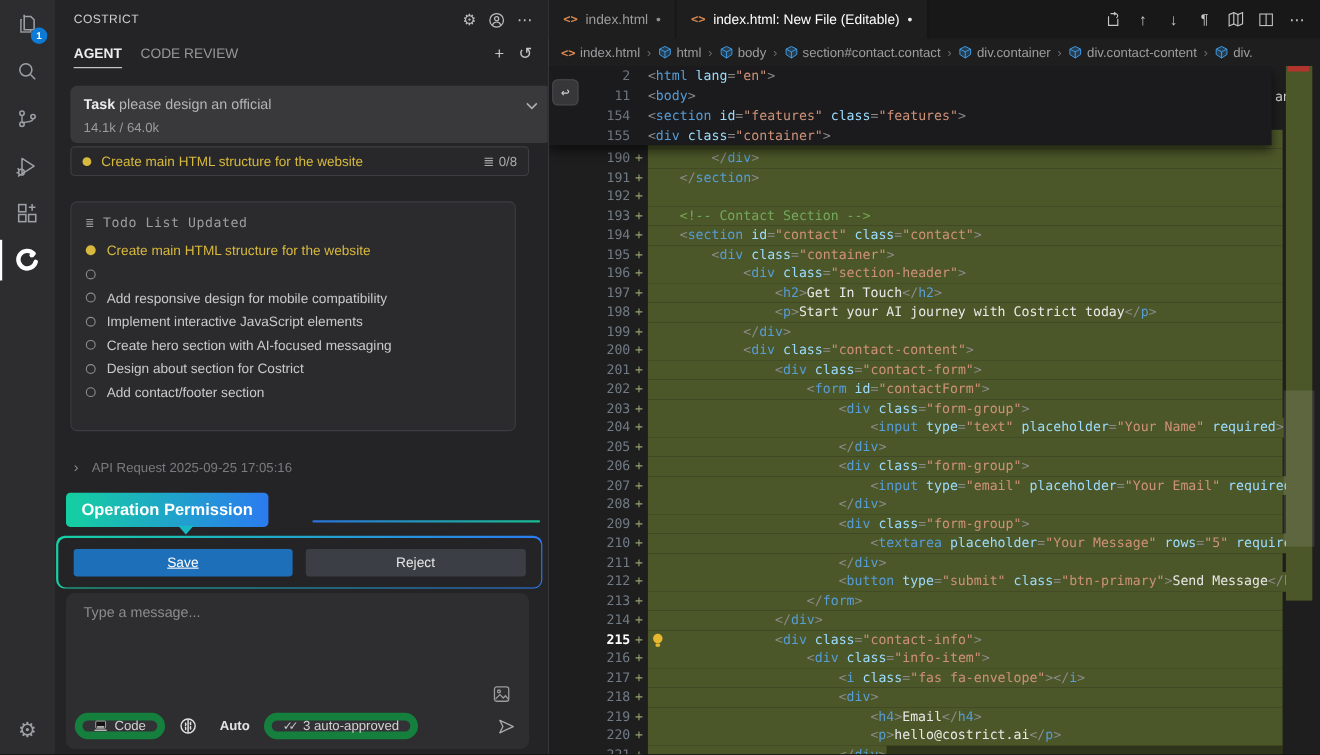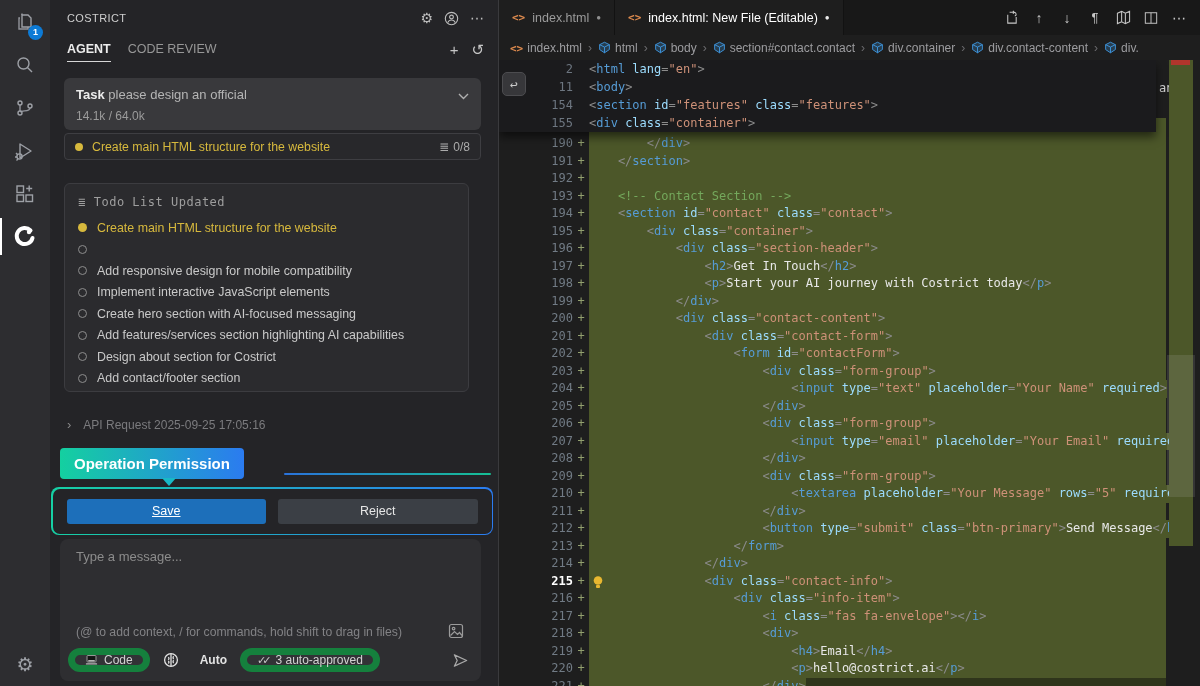--- a/index.html
+++ b/index.html
@@ -19,21 +19,21 @@
   .sb-header{position:absolute;top:9px;left:17px;right:14px;height:18px;display:flex;align-items:center;}
   .sb-title{font-size:11px;letter-spacing:.4px;color:#cfcfcf;}
   .sb-hicons{margin-left:auto;display:flex;gap:11px;align-items:center;color:#bdbdbd;font-size:14px;}
   .sb-hicons .hi{cursor:pointer;line-height:1;}
   .sb-tabs{position:absolute;top:38px;left:17px;right:14px;height:22px;display:flex;align-items:center;gap:17px;}
   .sb-tab{font-size:12.5px;color:#979797;cursor:pointer;position:relative;}
   .sb-tab.active{color:#ececec;font-weight:bold;}
   .sb-tab.active::after{content:"";position:absolute;left:0;right:0;bottom:-6px;height:1.5px;background:#d7d7d7;}
   .sb-tabicons{margin-left:auto;display:flex;gap:13px;color:#c6c6c6;font-size:15px;}
   .sb-tabicons .hi{cursor:pointer;line-height:1;}
-  .task-card{position:absolute;top:78px;left:14px;width:417px;height:52px;background:#39393c;border-radius:6px;cursor:pointer;}
+  .task-card{position:absolute;top:78px;left:14px;width:417px;height:52px;background:#39393c;border-radius:6px;cursor:pointer;padding-left:20px;}
   .task-line1{position:absolute;top:9px;left:12px;right:34px;font-size:13px;color:#b5b5b5;white-space:nowrap;overflow:hidden;}
   .task-line1 b{color:#ececec;}
   .task-chevron{position:absolute;right:12px;top:15px;color:#b0b0b0;}
   .task-tokens{position:absolute;top:31px;left:12px;font-size:12px;color:#9b9b9b;}
   .summary-row{position:absolute;top:133px;left:14px;width:417px;height:27px;background:#28282b;border:1px solid #3e3e42;border-radius:4px;
                box-sizing:border-box;display:flex;align-items:center;padding:0 10px;cursor:pointer;}
   .summary-dot{width:8px;height:8px;border-radius:50%;background:#d7b93d;margin-right:9px;flex:none;}
   .summary-text{font-size:12.3px;color:#d7b93d;flex:1;white-space:nowrap;overflow:hidden;}
   .summary-count{font-size:12px;color:#ababab;display:flex;gap:4px;align-items:center;}
   .todo-card{position:absolute;top:183px;left:14px;width:405px;height:209px;background:#2b2b2e;border:1px solid #3c3c40;border-radius:6px;
@@ -229,24 +229,20 @@
           <div class="todo-item">
             <span class="b-ring"></span>
             <span>Implement interactive JavaScript elements</span>
           </div>
           <div class="todo-item">
             <span class="b-ring"></span>
             <span>Create hero section with AI-focused messaging</span>
           </div>
           <div class="todo-item">
             <span class="b-ring"></span>
-            <span>Add features/services section highlighting AI capabilities</span>
-          </div>
-          <div class="todo-item">
-            <span class="b-ring"></span>
             <span>Design about section for Costrict</span>
           </div>
           <div class="todo-item">
             <span class="b-ring"></span>
             <span>Add contact/footer section</span>
           </div>
         </div>
     </div>
 
     <div class="api-row">
@@ -259,21 +255,20 @@
     <div class="perm-line"></div>
     <div class="perm-box">
       <div class="perm-inner">
         <button class="btn btn-save">Save</button>
         <button class="btn btn-reject">Reject</button>
       </div>
     </div>
 
     <div class="composer">
       <div class="composer-ph">Type a message...</div>
-      <div class="composer-hint">(@ to add context, / for commands, hold shift to drag in files)</div>
       <span class="composer-img">
           <svg width="16" height="16" viewBox="0 0 16 16" fill="none" stroke="currentColor" stroke-width="1.2">
             <rect x="1.5" y="1.5" width="13" height="13" rx="2"></rect>
             <circle cx="5.6" cy="5.6" r="1.3"></circle>
             <path d="M2.5 12.5l4-4 3 3 2-2 2.5 3"></path>
           </svg>
         </span>
       <div class="composer-row">
         <span class="pill">
           <svg width="13" height="12" viewBox="0 0 16 14">

